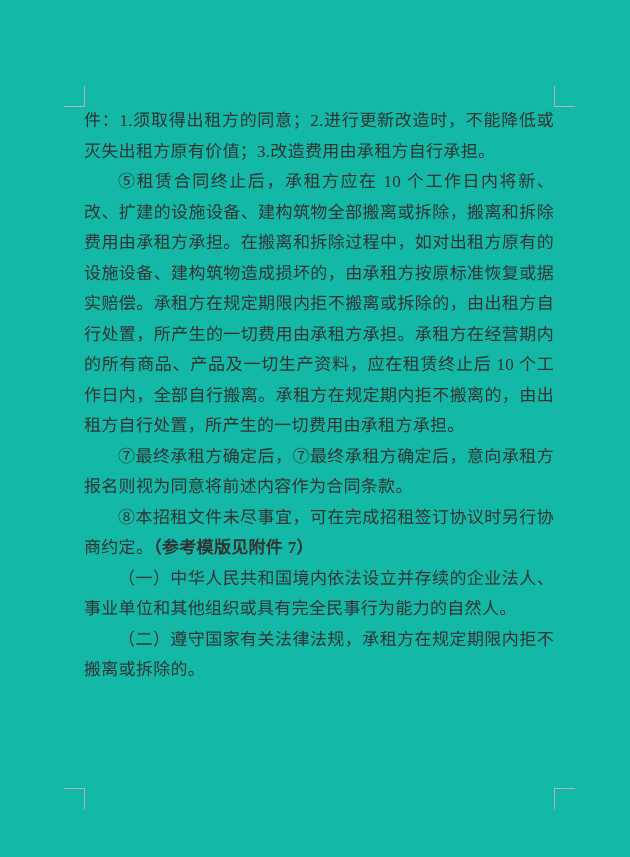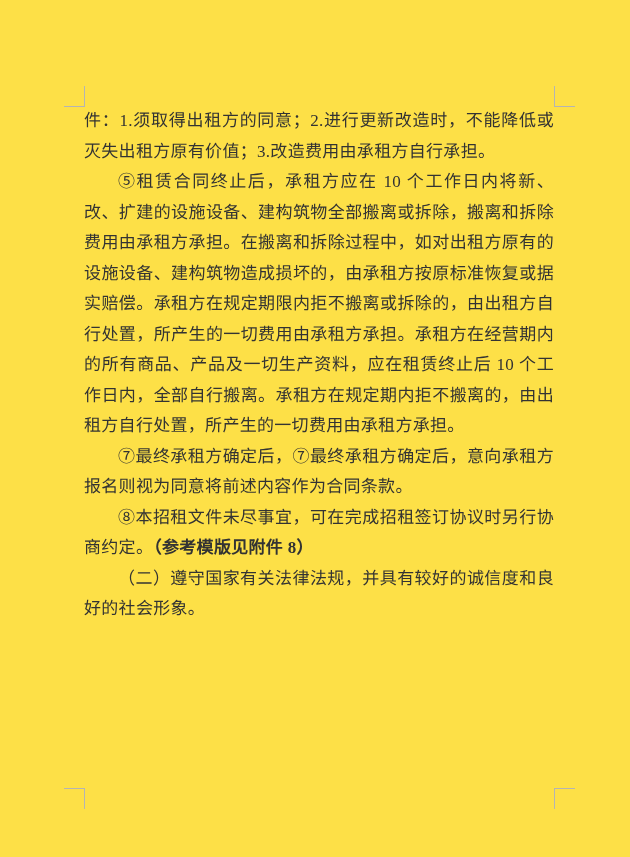--- a/index.html
+++ b/index.html
@@ -4,21 +4,21 @@
 <style>
   html, body {
     margin: 0;
     padding: 0;
     background: #ffffff;
   }
   .page {
     position: relative;
     width: 630px;
     height: 857px;
-    background: #fde047;
+    background: #14b8a6;
     overflow: hidden;
     font-family: "Liberation Serif", "DejaVu Serif", serif;
   }
   
   .crop-mark {
     position: absolute;
     width: 20px;
     height: 20px;
     pointer-events: none;
   }
@@ -56,16 +56,17 @@
 <div class="page">
   <div class="crop-mark crop-tl"></div>
   <div class="crop-mark crop-tr"></div>
   <div class="crop-mark crop-bl"></div>
   <div class="crop-mark crop-br"></div>
 
   <div class="doc-body">
       <p class="para"><span class="run">件：1.须取得出租方的同意；2.进行更新改造时，不能降低或灭失出租方原有价值；3.改造费用由承租方自行承担。</span></p>
       <p class="para indent"><span class="run">⑤租赁合同终止后，承租方应在 10 个工作日内将新、改、扩建的设施设备、建构筑物全部搬离或拆除，搬离和拆除费用由承租方承担。在搬离和拆除过程中，如对出租方原有的设施设备、建构筑物造成损坏的，由承租方按原标准恢复或据实赔偿。承租方在规定期限内拒不搬离或拆除的，由出租方自行处置，所产生的一切费用由承租方承担。承租方在经营期内的所有商品、产品及一切生产资料，应在租赁终止后 10 个工作日内，全部自行搬离。承租方在规定期内拒不搬离的，由出租方自行处置，所产生的一切费用由承租方承担。</span></p>
       <p class="para indent"><span class="run">⑦最终承租方确定后，⑦最终承租方确定后，意向承租方报名则视为同意将前述内容作为合同条款。</span></p>
-      <p class="para indent"><span class="run">⑧本招租文件未尽事宜，可在完成招租签订协议时另行协商约定。</span><span class="run bold">（参考模版见附件 8）</span></p>
-      <p class="para indent"><span class="run">（二）遵守国家有关法律法规，并具有较好的诚信度和良好的社会形象。</span></p>
+      <p class="para indent"><span class="run">⑧本招租文件未尽事宜，可在完成招租签订协议时另行协商约定。</span><span class="run bold">（参考模版见附件 7）</span></p>
+      <p class="para indent"><span class="run">（一）中华人民共和国境内依法设立并存续的企业法人、事业单位和其他组织或具有完全民事行为能力的自然人。</span></p>
+      <p class="para indent"><span class="run">（二）遵守国家有关法律法规，承租方在规定期限内拒不搬离或拆除的。</span></p>
     </div>
 </div>
 
 </body></html>

